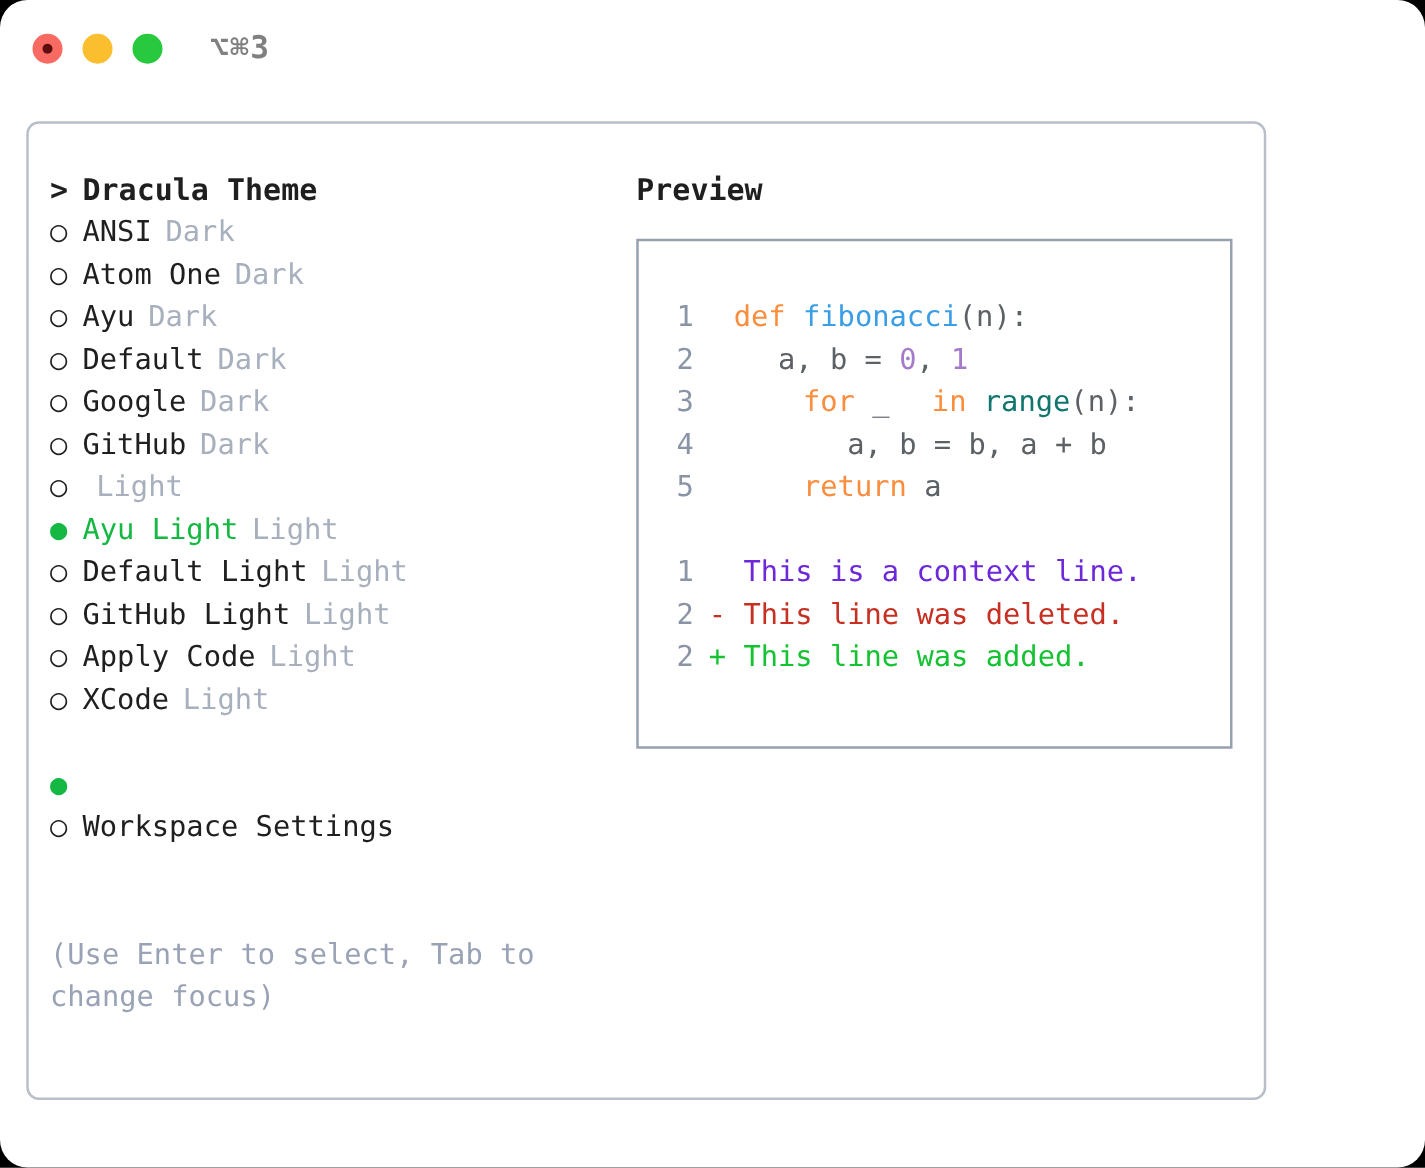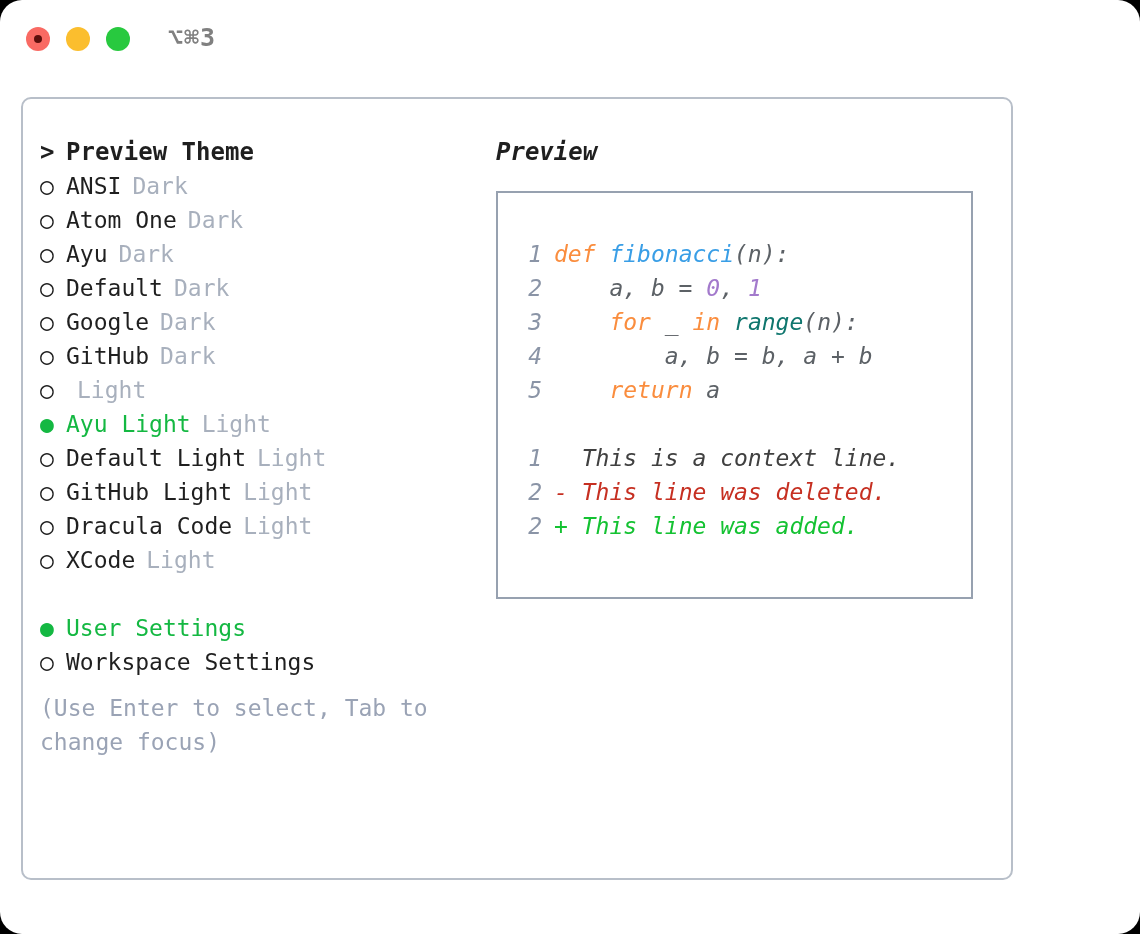--- a/index.html
+++ b/index.html
@@ -110,34 +110,33 @@
   .row .variant { color: #a8b0bd; padding-left: 11px; text-align: right; }
   .row.selected .marker,
   .row.selected .name { color: #14b842; }
   .row.selected .variant { color: #a8b0bd; }
 
   .spacer-row { height: 34px; }
 
   .hint {
     position: absolute;
     left: 17px;
-    top: 592px;
+    top: 648px;
     width: 420px;
     font-size: 23px;
     line-height: 34px;
     color: #9aa3b5;
   }
 
   
   .right-col {
     position: absolute;
-    left: 473px;
+    left: 486px;
     top: 36px;
     width: 490px;
-    font-style: italic;
   }
   .preview-title {
     font-size: 24px;
     font-weight: bold;
     color: #1f1f1f;
     line-height: 34px;
   }
   .preview-box {
     margin-top: 22px;
     width: 477px;
@@ -156,27 +155,27 @@
     white-space: pre;
   }
   .codeline { white-space: pre; }
   .ln {
     display: inline-block;
     width: 28px;
     text-align: right;
     color: #8a94a6;
     margin-right: 12px;
   }
-  .kw   { color: #fa8d3e; }
+  .kw   { color: #fa8d3e; margin-left: 20px; }
   .fn   { color: #399ee6; }
   .num  { color: #a37acc; }
   .call { color: #0f766e; }
   .pln  { color: #5c6166; }
   .blank { height: 34px; }
-  .ctx  { color: #404040; }
+  .ctx  { color: #6d28d9; }
   .del  { color: #c62f21; }
   .add  { color: #14c232; }
 </style>
 </head>
 <body>
 
 <div class="window">
 
   <div class="titlebar">
     <div class="traffic">
@@ -185,41 +184,41 @@
       <span class="dot green"></span>
     </div>
     <div class="title-shortcut">⌥⌘3</div>
   </div>
 
   <div class="panel">
 
     <div class="left-col">
       <div class="row heading">
         <span class="marker">&gt; </span>
-        <span>Preview Theme</span>
+        <span>Dracula Theme</span>
       </div>
       <div id="theme-list">
           <div class="row"><span class="marker">○ </span><span class="name">ANSI</span><span class="variant">Dark</span></div>
           <div class="row"><span class="marker">○ </span><span class="name">Atom One</span><span class="variant">Dark</span></div>
           <div class="row"><span class="marker">○ </span><span class="name">Ayu</span><span class="variant">Dark</span></div>
           <div class="row"><span class="marker">○ </span><span class="name">Default</span><span class="variant">Dark</span></div>
           <div class="row"><span class="marker">○ </span><span class="name">Google</span><span class="variant">Dark</span></div>
           <div class="row"><span class="marker">○ </span><span class="name">GitHub</span><span class="variant">Dark</span></div>
           <div class="row"><span class="marker">○ </span><span class="variant">Light</span></div>
           <div class="row selected"><span class="marker">● </span><span class="name">Ayu Light</span><span class="variant">Light</span></div>
           <div class="row"><span class="marker">○ </span><span class="name">Default Light</span><span class="variant">Light</span></div>
           <div class="row"><span class="marker">○ </span><span class="name">GitHub Light</span><span class="variant">Light</span></div>
-          <div class="row"><span class="marker">○ </span><span class="name">Dracula Code</span><span class="variant">Light</span></div>
+          <div class="row"><span class="marker">○ </span><span class="name">Apply Code</span><span class="variant">Light</span></div>
           <div class="row"><span class="marker">○ </span><span class="name">XCode</span><span class="variant">Light</span></div>
         </div>
 
       <div class="spacer-row"></div>
 
       <div id="apply-list">
-          <div class="row selected"><span class="marker">● </span><span class="name">User Settings</span></div>
+          <div class="row selected"><span class="marker">● </span></div>
           <div class="row"><span class="marker">○ </span><span class="name">Workspace Settings</span></div>
         </div>
     </div>
 
     <div class="hint">(Use Enter to select, Tab to change focus)</div>
 
     <div class="right-col">
       <div class="preview-title">Preview</div>
       <div class="preview-box">
         <div class="code" id="code-block"><div class="codeline"><span class="ln">1</span><span class="kw">def </span><span class="fn">fibonacci</span><span class="pln">(n):</span></div><div class="codeline"><span class="ln">2</span><span class="pln">    a, b = </span><span class="num">0</span><span class="pln">, </span><span class="num">1</span></div><div class="codeline"><span class="ln">3</span><span class="pln">    </span><span class="kw">for</span><span class="pln"> _ </span><span class="kw">in</span><span class="pln"> </span><span class="call">range</span><span class="pln">(n):</span></div><div class="codeline"><span class="ln">4</span><span class="pln">        a, b = b, a + b</span></div><div class="codeline"><span class="ln">5</span><span class="pln">    </span><span class="kw">return</span><span class="pln"> a</span></div><div class="blank"></div><div class="codeline"><span class="ln">1</span><span class="ctx" style="white-space: pre;">  </span><span class="ctx">This is a context line.</span></div><div class="codeline"><span class="ln">2</span><span class="del" style="white-space: pre;">- </span><span class="del">This line was deleted.</span></div><div class="codeline"><span class="ln">2</span><span class="add" style="white-space: pre;">+ </span><span class="add">This line was added.</span></div></div>

